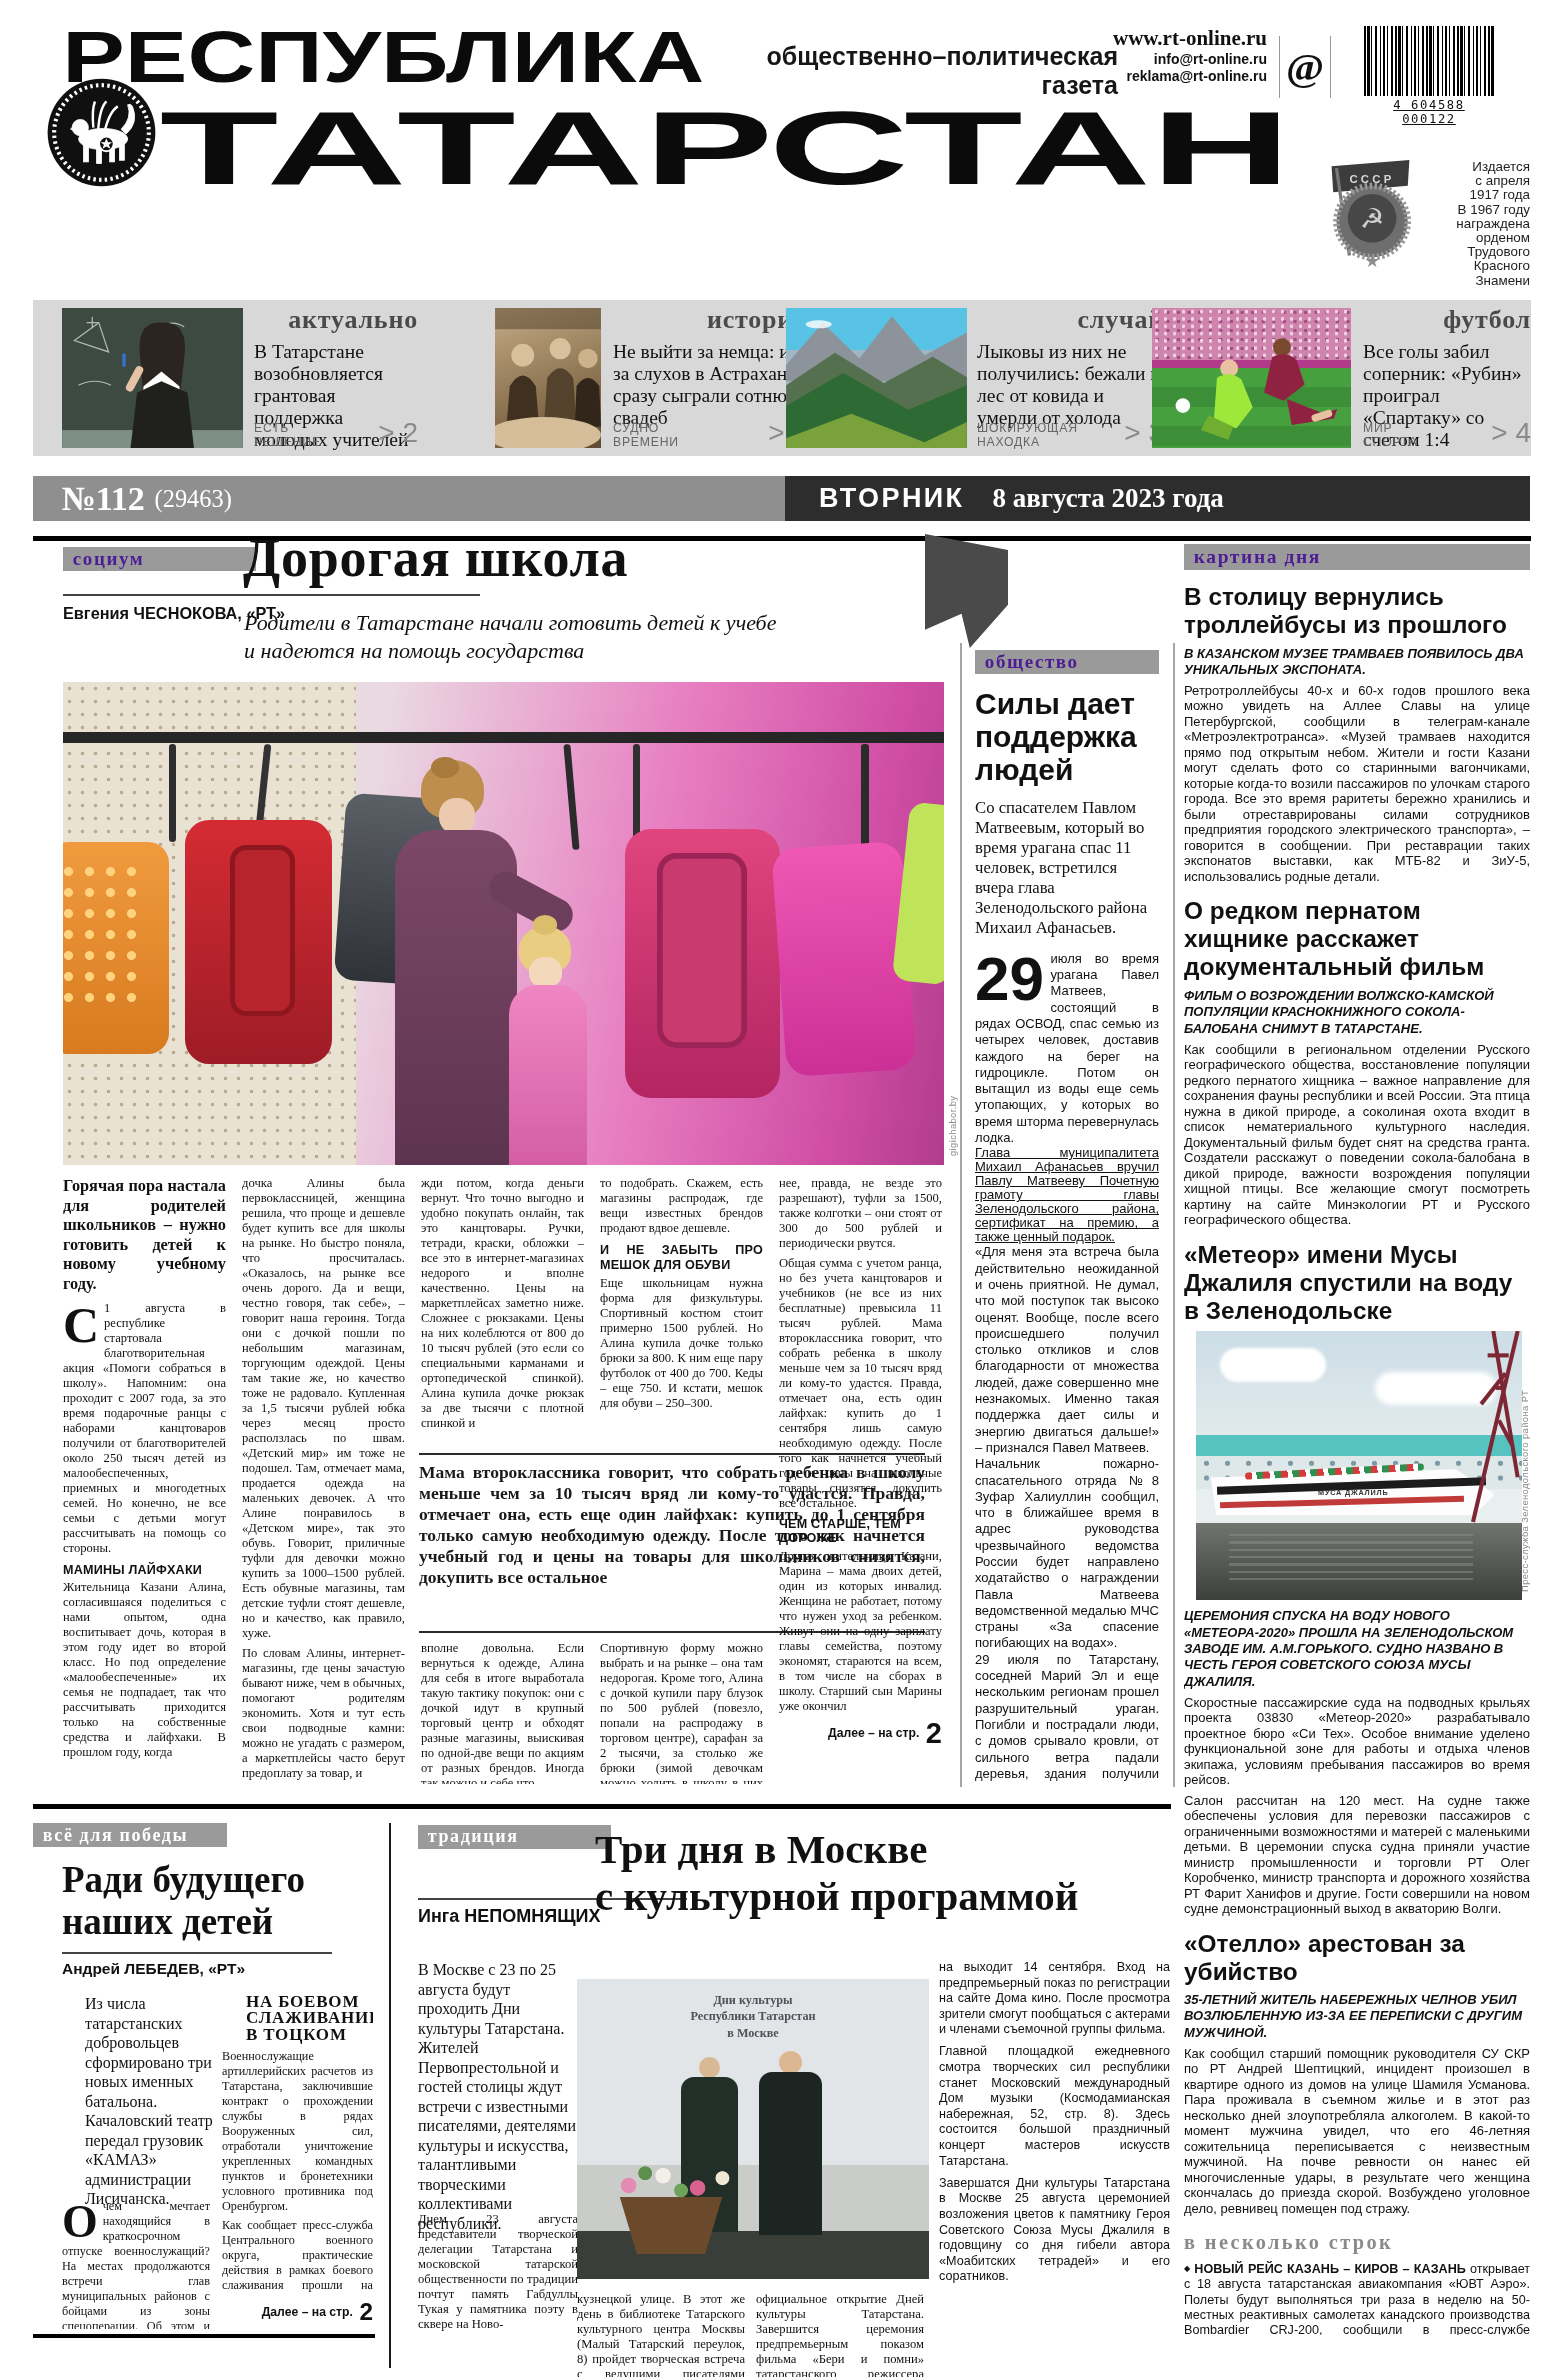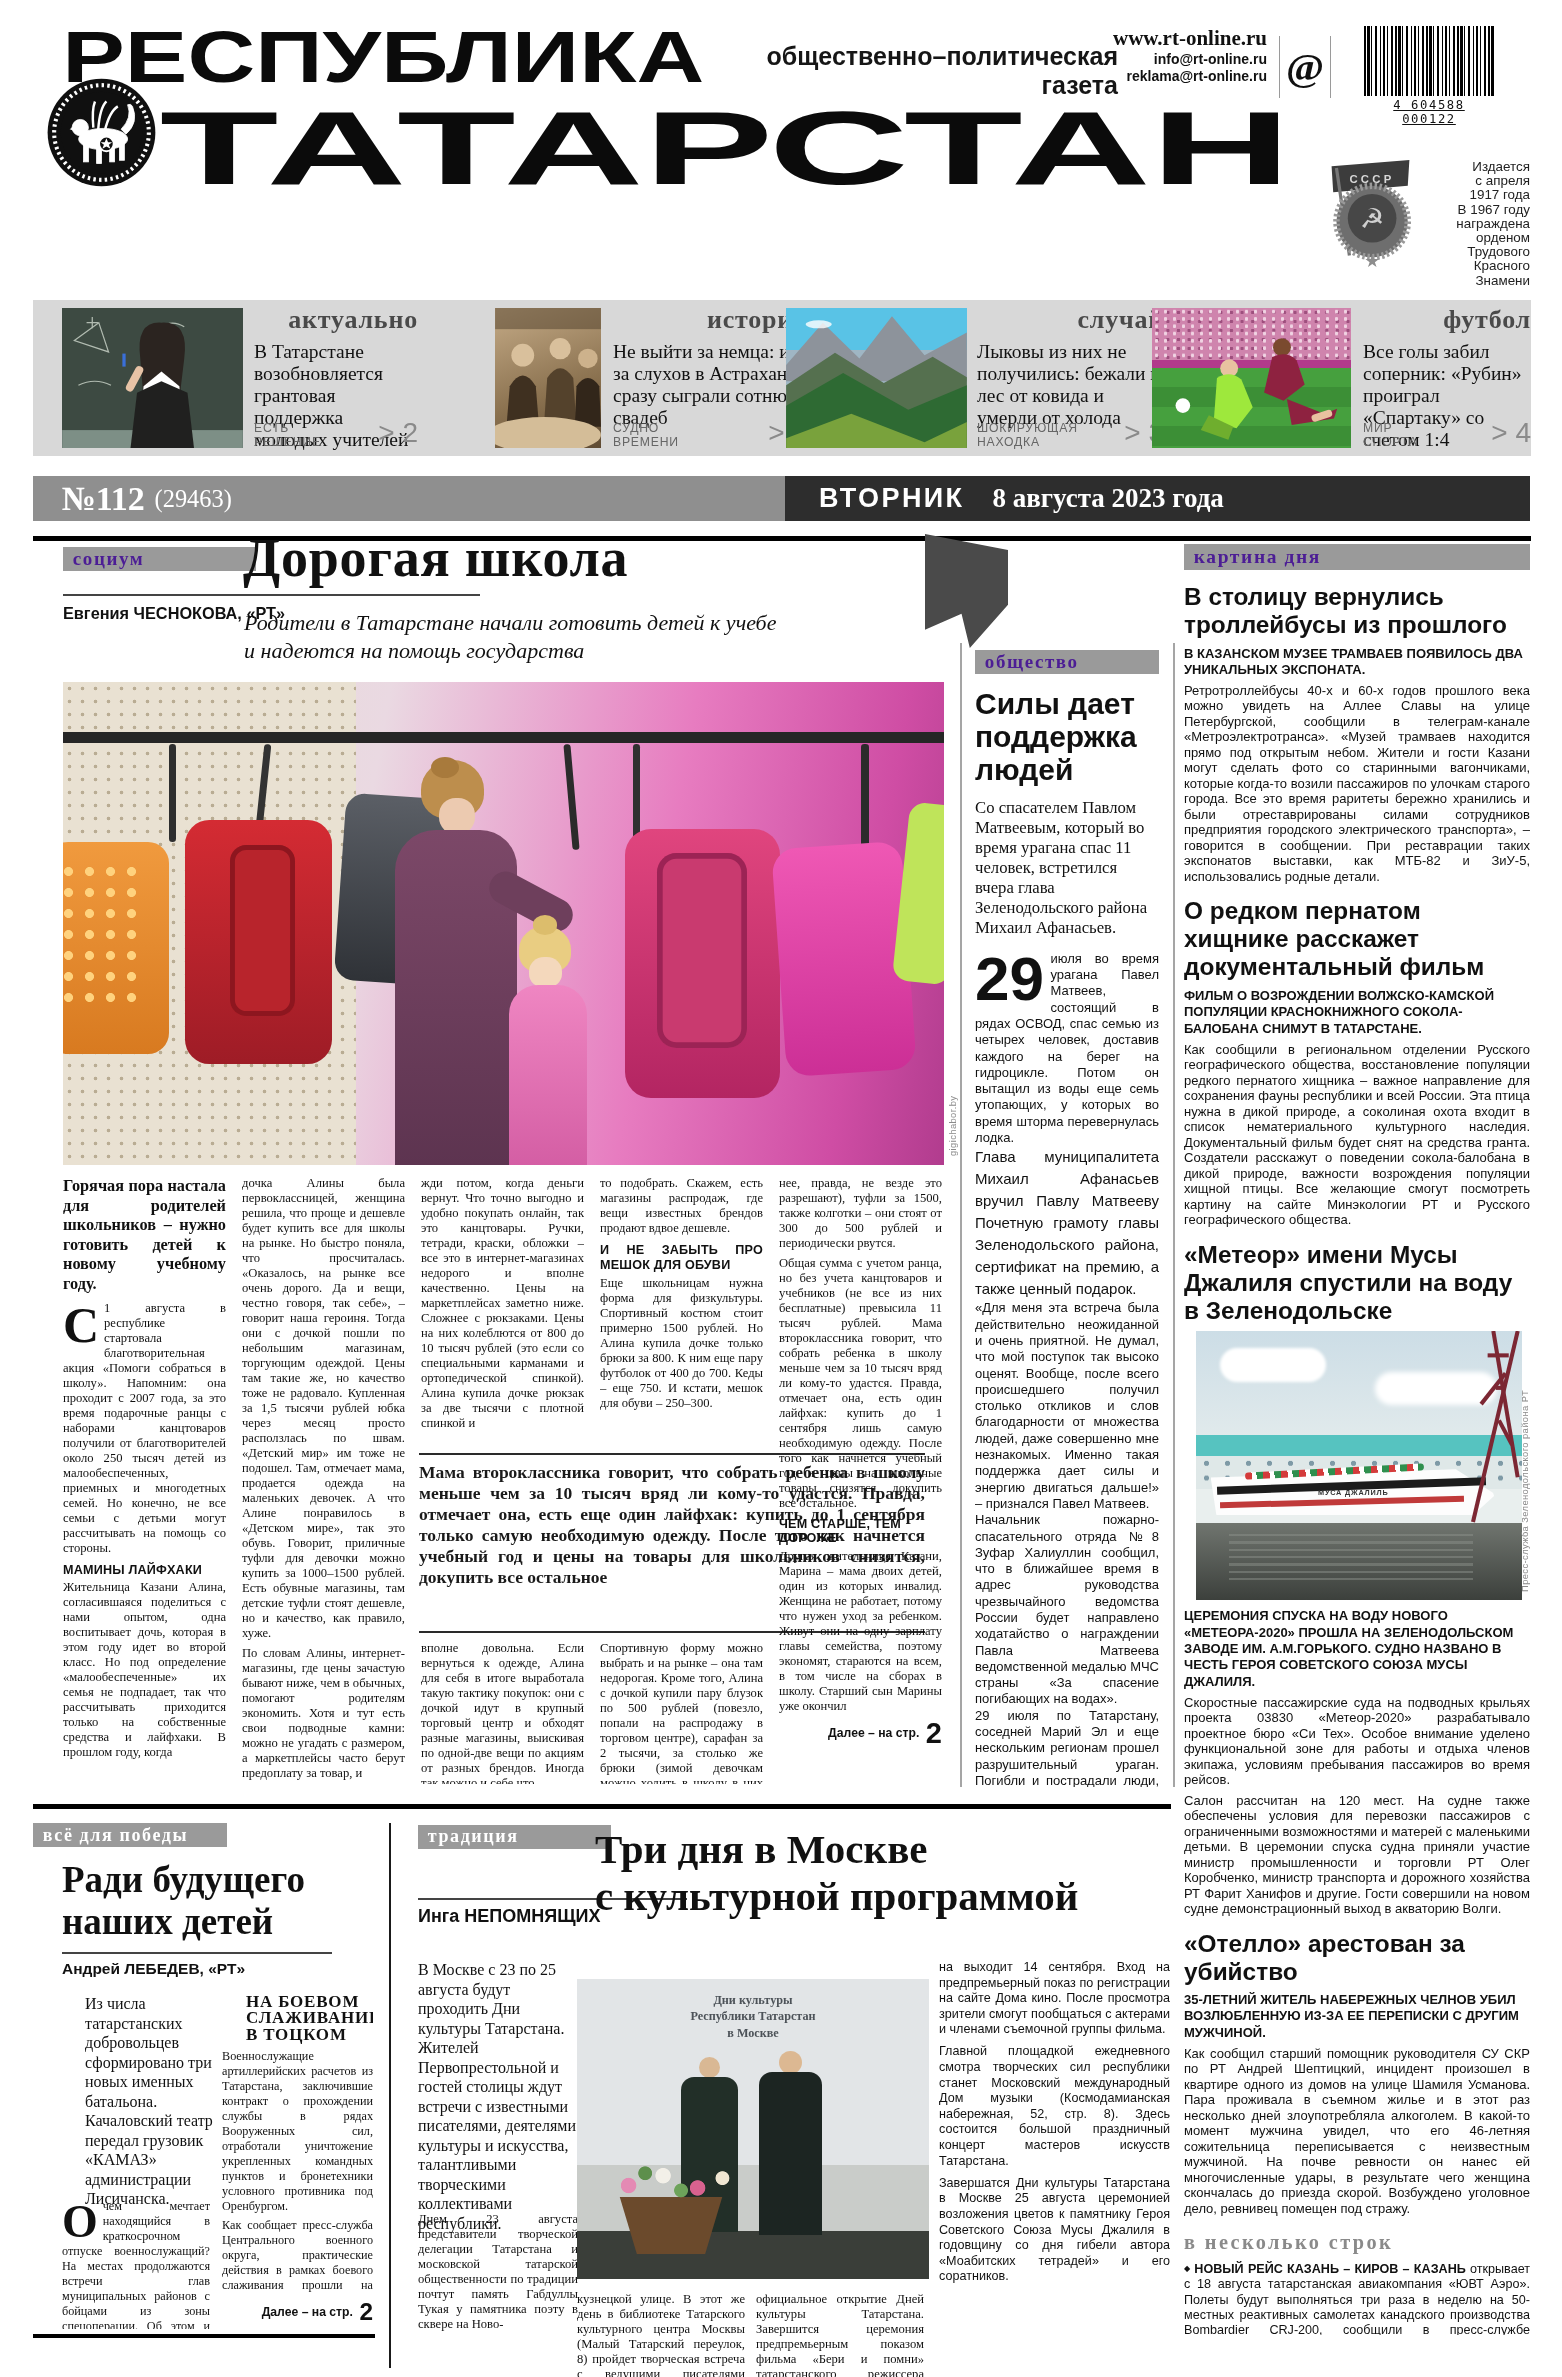--- a/index.html
+++ b/index.html
@@ -19,21 +19,21 @@
   .bodytext{font-size:12.6px;line-height:15px;}
   .dropcap{float:left;font-weight:bold;font-size:50px;line-height:42px;padding:3.3px 4.9px 0 0;}
   .dropnum{float:left;font-weight:bold;font-size:62px;line-height:50px;padding:3.3px 6.5px 0 0;
            font-family:"Liberation Sans",sans-serif;}
   .subhead{font-family:"Liberation Sans",sans-serif;font-weight:bold;font-size:12.6px;
            margin:6.5px 0 3.3px 0;letter-spacing:0.2px;}
   .jump{display:flex;justify-content:flex-end;align-items:center;gap:6.5px;}
   .jump .lbl{font-family:"Liberation Sans",sans-serif;font-weight:bold;font-size:12.2px;}
   .jump .pg{font-family:"Liberation Sans",sans-serif;font-weight:bold;font-size:29px;line-height:28px;}
   .k-head{font-family:"Liberation Sans",sans-serif;font-weight:bold;font-size:24.4px;line-height:28px;margin:13px 0 6.5px 0;}
-  .k-lead{font-family:"Liberation Sans",sans-serif;font-weight:bold;font-size:13px;line-height:16.3px;}
+  .k-lead{font-family:"Liberation Sans",sans-serif;font-weight:bold;font-size:13px;line-height:16.3px;font-style:italic;}
   .k-body{font-family:"Liberation Sans",sans-serif;font-size:13px;line-height:15.5px;margin-top:4.9px;}
   .brief{font-family:"Liberation Sans",sans-serif;font-size:12.6px;line-height:15.3px;margin-top:7.3px;}
   .brief b{font-weight:bold;}
   .bullet{font-size:8.1px;vertical-align:1.6px;margin-right:3.3px;}
   .teaser-kicker{font-weight:bold;font-size:26px;color:#4a4a4a;text-align:right;letter-spacing:0.8px;}
   .teaser-head{font-size:19.5px;line-height:22px;margin-top:6.5px;}
   .teaser-tag{font-family:"Liberation Sans",sans-serif;font-size:12.2px;line-height:14px;color:#666;letter-spacing:0.8px;}
   .teaser-pg{color:#8a8a8a;font-family:"Liberation Sans",sans-serif;font-size:28px;font-weight:300;}
   .vrule{background:#a5a5a5;width:1.6px;}
   .rot{writing-mode:vertical-rl;transform:rotate(180deg);font-family:"Liberation Sans",sans-serif;
@@ -300,21 +300,21 @@
   <div class="abs rot" style="left:964px;top:1131px;height:98px;"></div>
 
   <div class="abs clip" style="left:975px;top:650px;width:184px;height:1137px;">
     <div class="kickerbar kick-dark serif" style="height:24.4px;">общество</div>
     <div class="sans" style="font-weight:bold;font-size:30px;line-height:33px;margin-top:13px;">Силы дает поддержка людей</div>
     <div class="serif" style="font-size:16.7px;line-height:20px;margin-top:11.4px;">Со спасателем Павлом Матвеевым, который во время урагана спас 11 человек, встретился вчера глава Зеленодольского района Михаил Афанасьев.</div>
     <div class="sans just" style="font-size:13px;line-height:16.3px;margin-top:13px;">
       <span class="dropnum">29</span>
       <span>июля во время урагана Павел Матвеев, состоящий в рядах ОСВОД, спас семью из четырех человек, доставив каждого на берег на гидроцикле. Потом он вытащил из воды еще семь утопающих, у которых во время шторма перевернулась лодка.</span>
     </div>
-    <div class="sans just" style="font-size:15px;line-height:22px;">Глава муниципалитета Михаил Афанасьев вручил Павлу Матвееву Почетную грамоту главы Зеленодольского района, сертификат на премию, а также ценный подарок.</div>
+    <div class="sans just" style="font-size:13px;line-height:14px;text-decoration:underline;">Глава муниципалитета Михаил Афанасьев вручил Павлу Матвееву Почетную грамоту главы Зеленодольского района, сертификат на премию, а также ценный подарок.</div>
     <div class="sans just" style="font-size:13px;line-height:16.3px;">«Для меня эта встреча была действительно неожиданной и очень приятной. Не думал, что мой поступок так высоко оценят. Вообще, после всего происшедшего получил столько откликов и слов благодарности от множества людей, даже совершенно мне незнакомых. Именно такая поддержка дает силы и энергию двигаться дальше!» – признался Павел Матвеев.</div>
     <div class="sans just" style="font-size:13px;line-height:16.3px;">Начальник пожарно-спасательного отряда №8 Зуфар Халиуллин сообщил, что в ближайшее время в адрес руководства чрезвычайного ведомства России будет направлено ходатайство о награждении Павла Матвеева ведомственной медалью МЧС страны «За спасение погибающих на водах».</div>
     <div class="sans just" style="font-size:13px;line-height:16.3px;">29 июля по Татарстану, соседней Марий Эл и еще нескольким регионам прошел разрушительный ураган. Погибли и пострадали люди, с домов срывало кровли, от сильного ветра падали деревья, здания получили серьезные повреждения. Последствия урагана ликвидируются до сих пор.</div>
 
   </div>
 
   <div class="abs clip" style="left:1184px;top:544px;width:346px;height:1791px;">
     <div class="kickerbar kick-dark serif" style="height:26px;font-size:19.5px;">картина дня</div>
 
     <div class="k-head">В столицу вернулись троллейбусы из прошлого</div>

